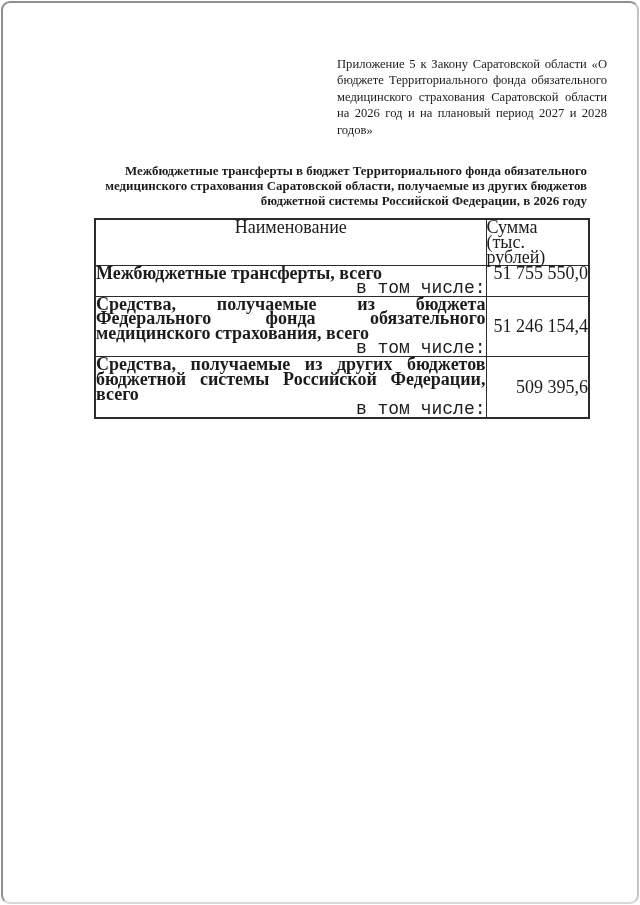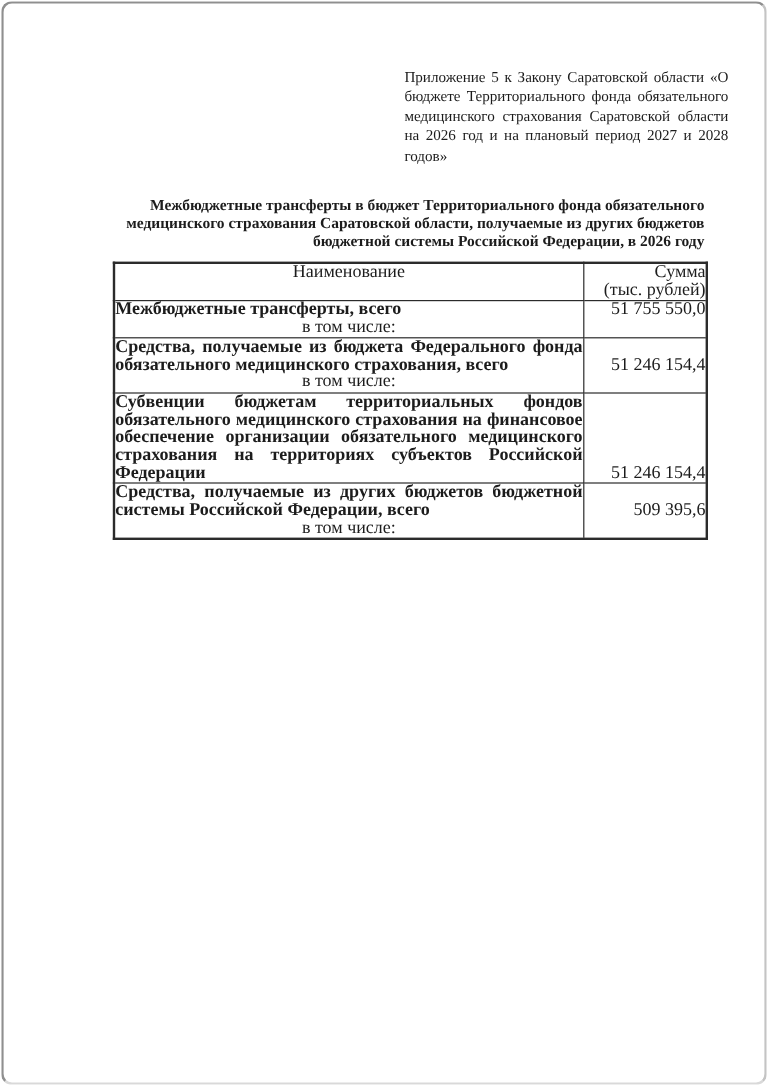--- a/index.html
+++ b/index.html
@@ -32,36 +32,36 @@
     font-size: 12.9px; line-height: 15.2px;
     font-weight: bold;
     text-align: right;
   }
   table.budget {
     position: absolute;
     left: 94px; top: 218px;
     width: 494px;
     border-collapse: collapse;
     table-layout: fixed;
-    font-size: 15px; line-height: 14.9px;
+    font-size: 18px; line-height: 14.9px;
   }
   table.budget col.c-name { width: 391px; }
   table.budget col.c-sum  { width: 103px; }
   table.budget td, table.budget th {
     border: 1.4px solid #2b2b2b;
     padding: 0;
     font-weight: normal;
     color: #1c1c1c;
   }
   table.budget { border: 2px solid #2b2b2b; }
   th.h-name { text-align: center; vertical-align: top; padding-top: 1px; height: 28px; }
-  th.h-sum  { text-align: right; vertical-align: top; padding-top: 1px; }
+  th.h-sum  { text-align: left; vertical-align: top; padding-top: 1px; }
   td.cell-name { padding: 1px 4px 1px 5px; vertical-align: top; }
   .cname { text-align: justify; font-weight: bold; }
-  .csub  { text-align: center; }
+  .csub  { text-align: right; font-family: Liberation Mono, monospace; }
   td.cell-sum { text-align: right; }
   td.v-top { vertical-align: top; padding-top: 1px; }
   td.v-mid { vertical-align: middle; }
   td.v-bot { vertical-align: bottom; padding-bottom: 2px; }
   tr.r1 td { height: 30px; }
   tr.r2 td { height: 46px; }
   tr.r3 td { height: 59px; }
   tr.r4 td { height: 46px; }
   tr.r5 td { height: 30px; }
 </style>
@@ -96,26 +96,20 @@
       </td>
       <td class="cell-sum v-top">51 755 550,0</td>
     </tr>
     <tr class="r2">
       <td class="cell-name">
         <div class="cname">Средства, получаемые из бюджета Федерального фонда обязательного медицинского страхования, всего</div>
         <div class="csub">в том числе:</div>
       </td>
       <td class="cell-sum v-mid">51 246 154,4</td>
     </tr>
-    <tr class="r3">
-      <td class="cell-name">
-        <div class="cname">Субвенции бюджетам территориальных фондов обязательного медицинского страхования на финансовое обеспечение организации обязательного медицинского страхования на территориях субъектов Российской Федерации</div>
-      </td>
-      <td class="cell-sum v-bot">51 246 154,4</td>
-    </tr>
     <tr class="r4">
       <td class="cell-name">
         <div class="cname">Средства, получаемые из других бюджетов бюджетной системы Российской Федерации, всего</div>
         <div class="csub">в том числе:</div>
       </td>
       <td class="cell-sum v-mid">509 395,6</td>
     </tr>
   </tbody>
 </table>
 

